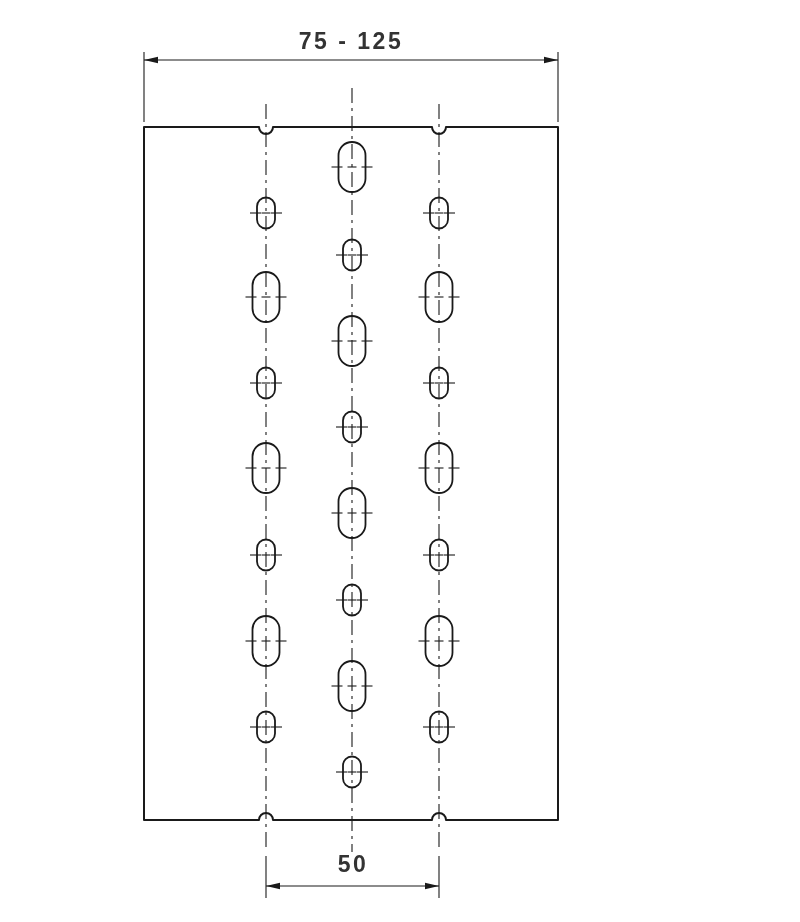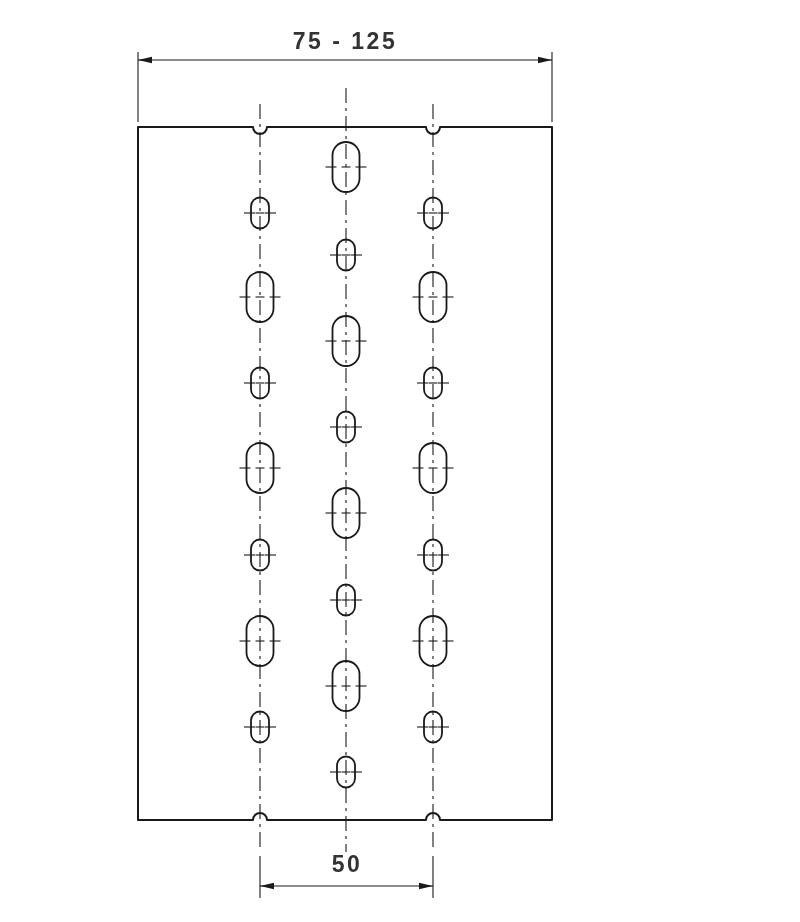--- a/index.html
+++ b/index.html
@@ -3,21 +3,21 @@
 <meta charset="utf-8">
 <style>
   :root{
     --line:#1a1a1a;
     --text:#333333;
     --bg:#ffffff;
   }
   html,body{margin:0;padding:0;background:var(--bg);}
   .canvas{
     width:712px;height:922px;position:relative;background:var(--bg);
-    font-family:"Liberation Sans",sans-serif;overflow:hidden;
+    font-family:"Liberation Sans",sans-serif;overflow:hidden;margin-left:6px;
   }
   svg{display:block;}
   .plate-outline{fill:none;stroke:var(--line);stroke-width:2;stroke-linejoin:round;}
   .centerline{stroke:var(--line);stroke-width:1.1;stroke-dasharray:15 5 3 5;}
   .hole-outline{fill:none;stroke:var(--line);stroke-width:1.8;}
   .tick{stroke:var(--line);stroke-width:1.1;}
   .dim-line{stroke:var(--line);stroke-width:1.2;}
   .ext-line{stroke:var(--line);stroke-width:1.1;}
   .arrowhead{fill:var(--line);stroke:none;}
   .dim-text{

